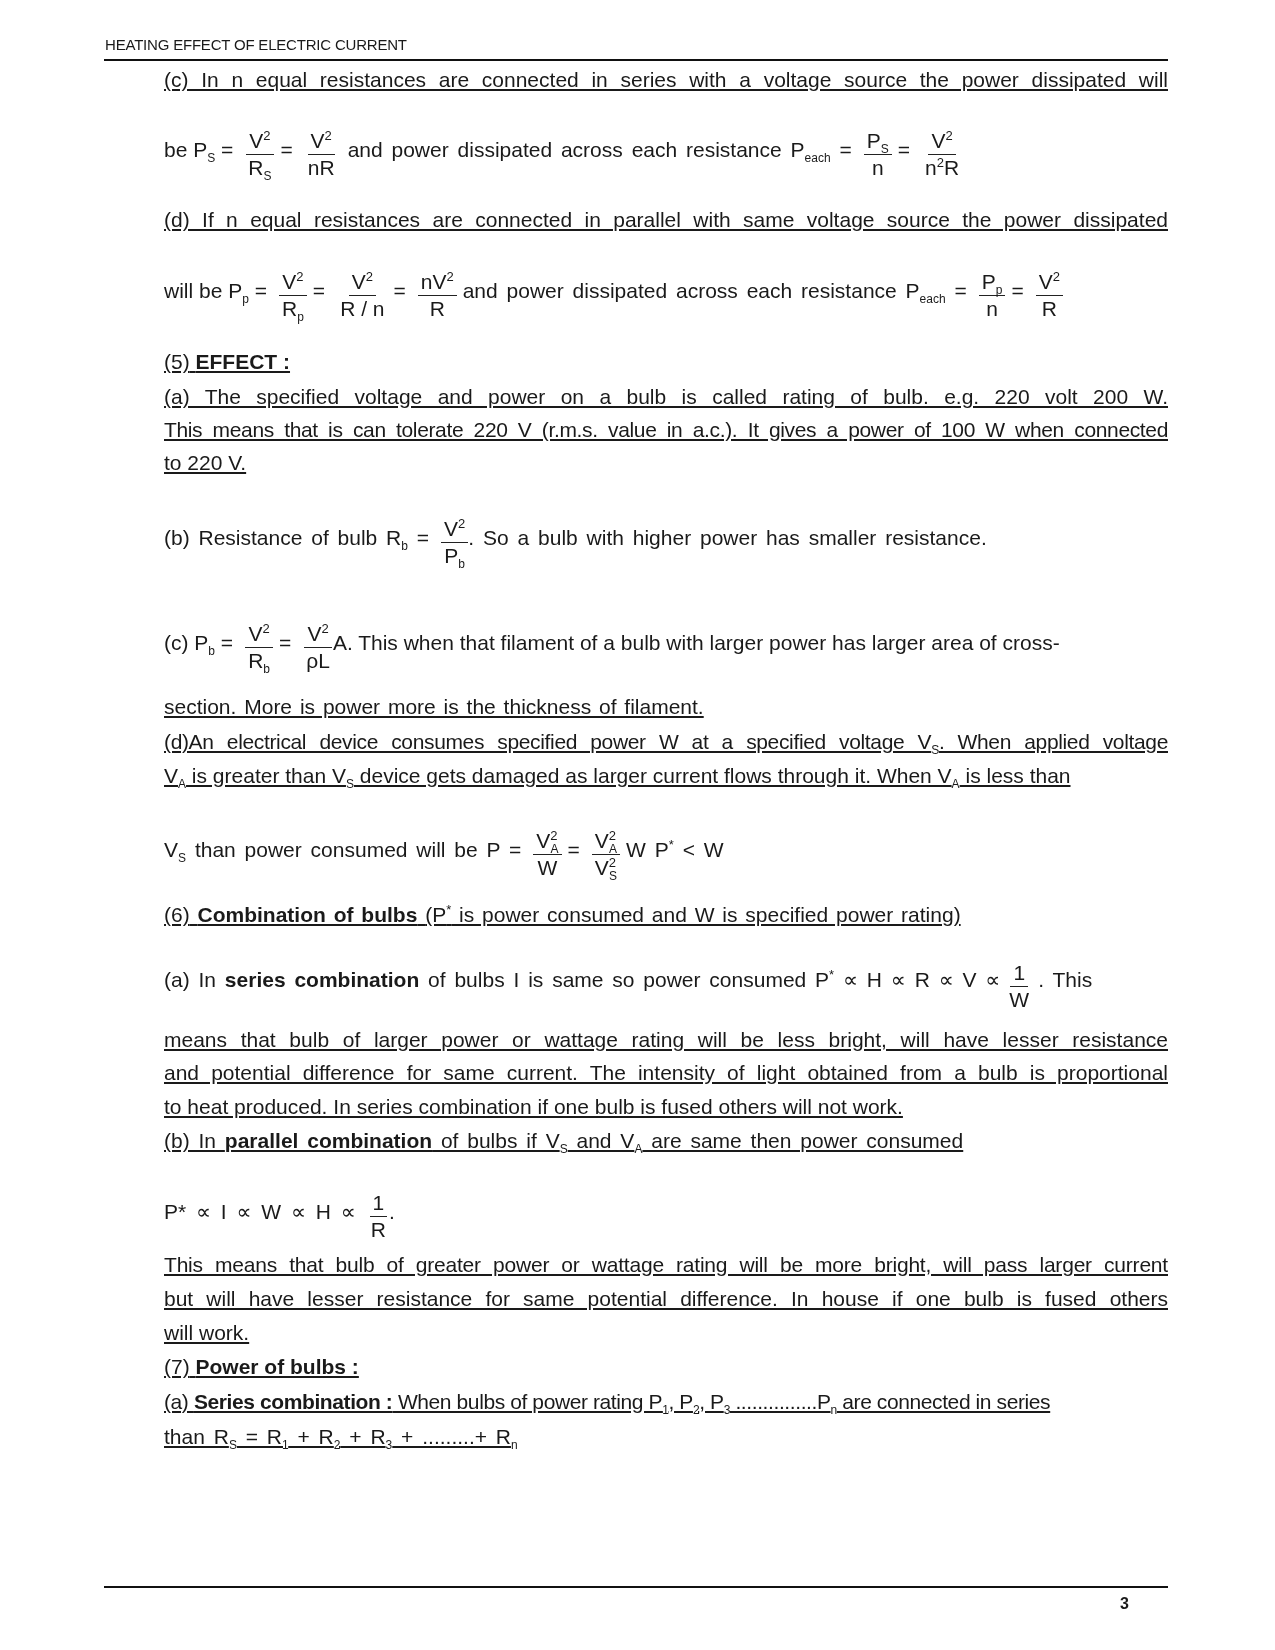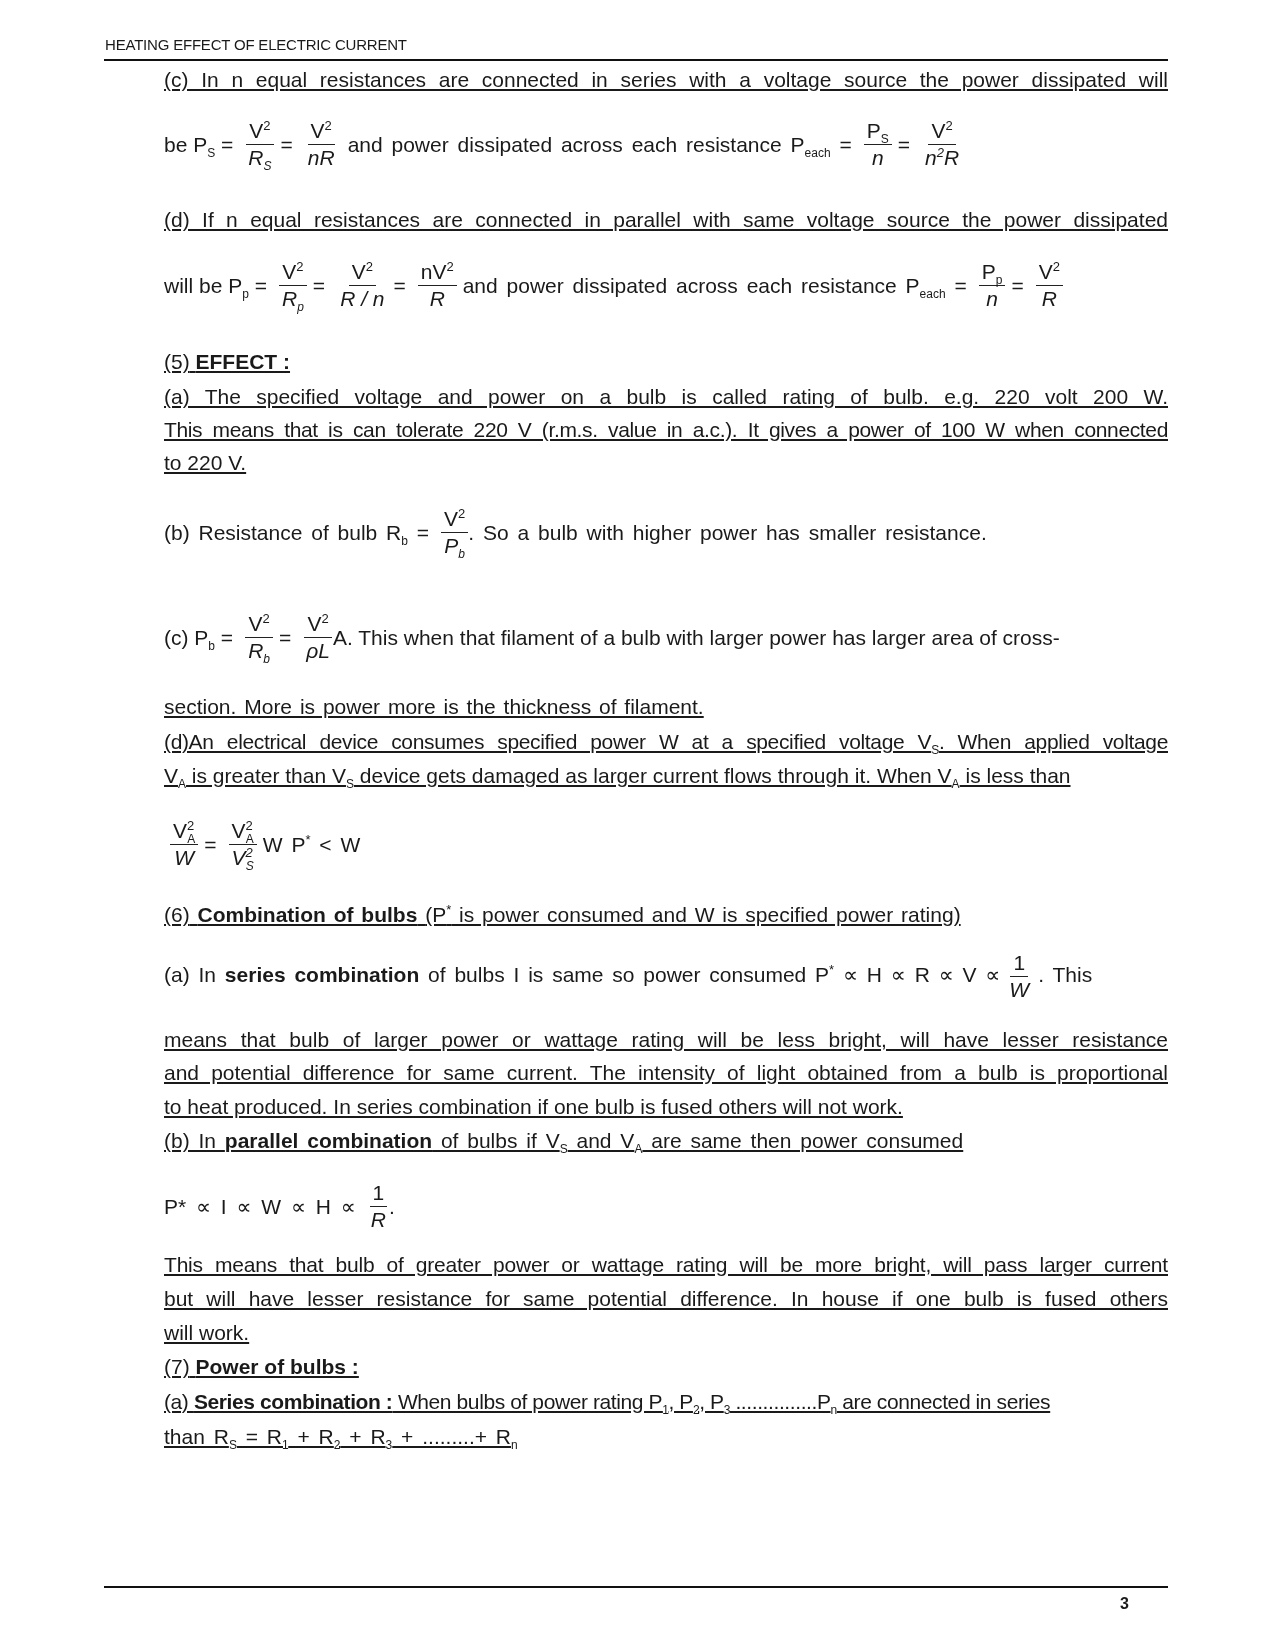--- a/index.html
+++ b/index.html
@@ -9,22 +9,22 @@
   .rule { position: absolute; left: 104px; width: 1064px; background: #111; }
   .rule.top { top: 59px; height: 2px; }
   .rule.bottom { top: 1586px; height: 2px; }
   .page-num { position: absolute; left: 1120px; top: 1595px; font-size: 16px; font-weight: bold; }
   .line { position: absolute; left: 164px; width: 1004px; font-size: 21px; line-height: 28px; white-space: nowrap; text-decoration: underline; }
   .line.justify { text-align: justify; text-align-last: justify; }
   .b { font-weight: bold; }
   sub { font-size: 12px; vertical-align: -5px; line-height: 0; }
   sup { font-size: 13px; vertical-align: 8px; line-height: 0; }
   .frac { display: inline-flex; flex-direction: column; align-items: center; vertical-align: middle; margin: 0 6px; line-height: 26px; }
-  .frac .num { padding: 0 3px; border-bottom: 1.5px solid #222; }
-  .frac .den { padding: 0 3px; font-style: italic; }
+  .frac .num { padding: 0 3px; border-bottom: 1.5px solid #222; margin-top: 10px; }
+  .frac .den { padding: 0 3px; }
   .eq { position: absolute; left: 164px; font-size: 21px; white-space: nowrap; display: flex; align-items: center; }
   .eq > span { margin-right: 6px; }
 </style>
 </head>
 <body>
 
 <div class="header-title">HEATING EFFECT OF ELECTRIC CURRENT</div>
 <div class="rule top"></div>
 
 <div class="line justify" style="top:66px">(c) In n equal resistances are connected in series with a voltage source the power dissipated will</div>
@@ -106,20 +106,21 @@
       <span class="den">ρL</span>
     </span>
   <span>A. This when that filament of a bulb with larger power has larger area of cross-</span>
 </div>
 <div class="line" style="top:693px; word-spacing:2px">section. More is power more is the thickness of filament.</div>
 
 <div class="line justify" style="top:728px; letter-spacing:-0.35px"><span>(d)An electrical device consumes specified power W at a specified voltage V</span><sub>S</sub><span>. When applied voltage</span></div>
 <div class="line" style="top:762px"><span>V</span><sub>A</sub><span> is greater than V</span><sub>S</sub><span> device gets damaged as larger current flows through it. When V</span><sub>A</sub><span> is less than</span></div>
 
 <div class="eq" style="top:818px; word-spacing:3px">
+  <span><span>V</span><sub>S</sub> <span>than power consumed will be P =</span></span>
   <span class="frac">
       <span class="num"><span>V</span><sup>2</sup><sub style="margin-left:-7px">A</sub></span>
       <span class="den">W</span>
     </span>
   <span>=</span>
   <span class="frac">
       <span class="num"><span>V</span><sup>2</sup><sub style="margin-left:-7px">A</sub></span>
       <span class="den"><span>V</span><sup>2</sup><sub style="margin-left:-7px">S</sub></span>
     </span>
   <span><span>W  P</span><sup>*</sup><span> &lt; W</span></span>

